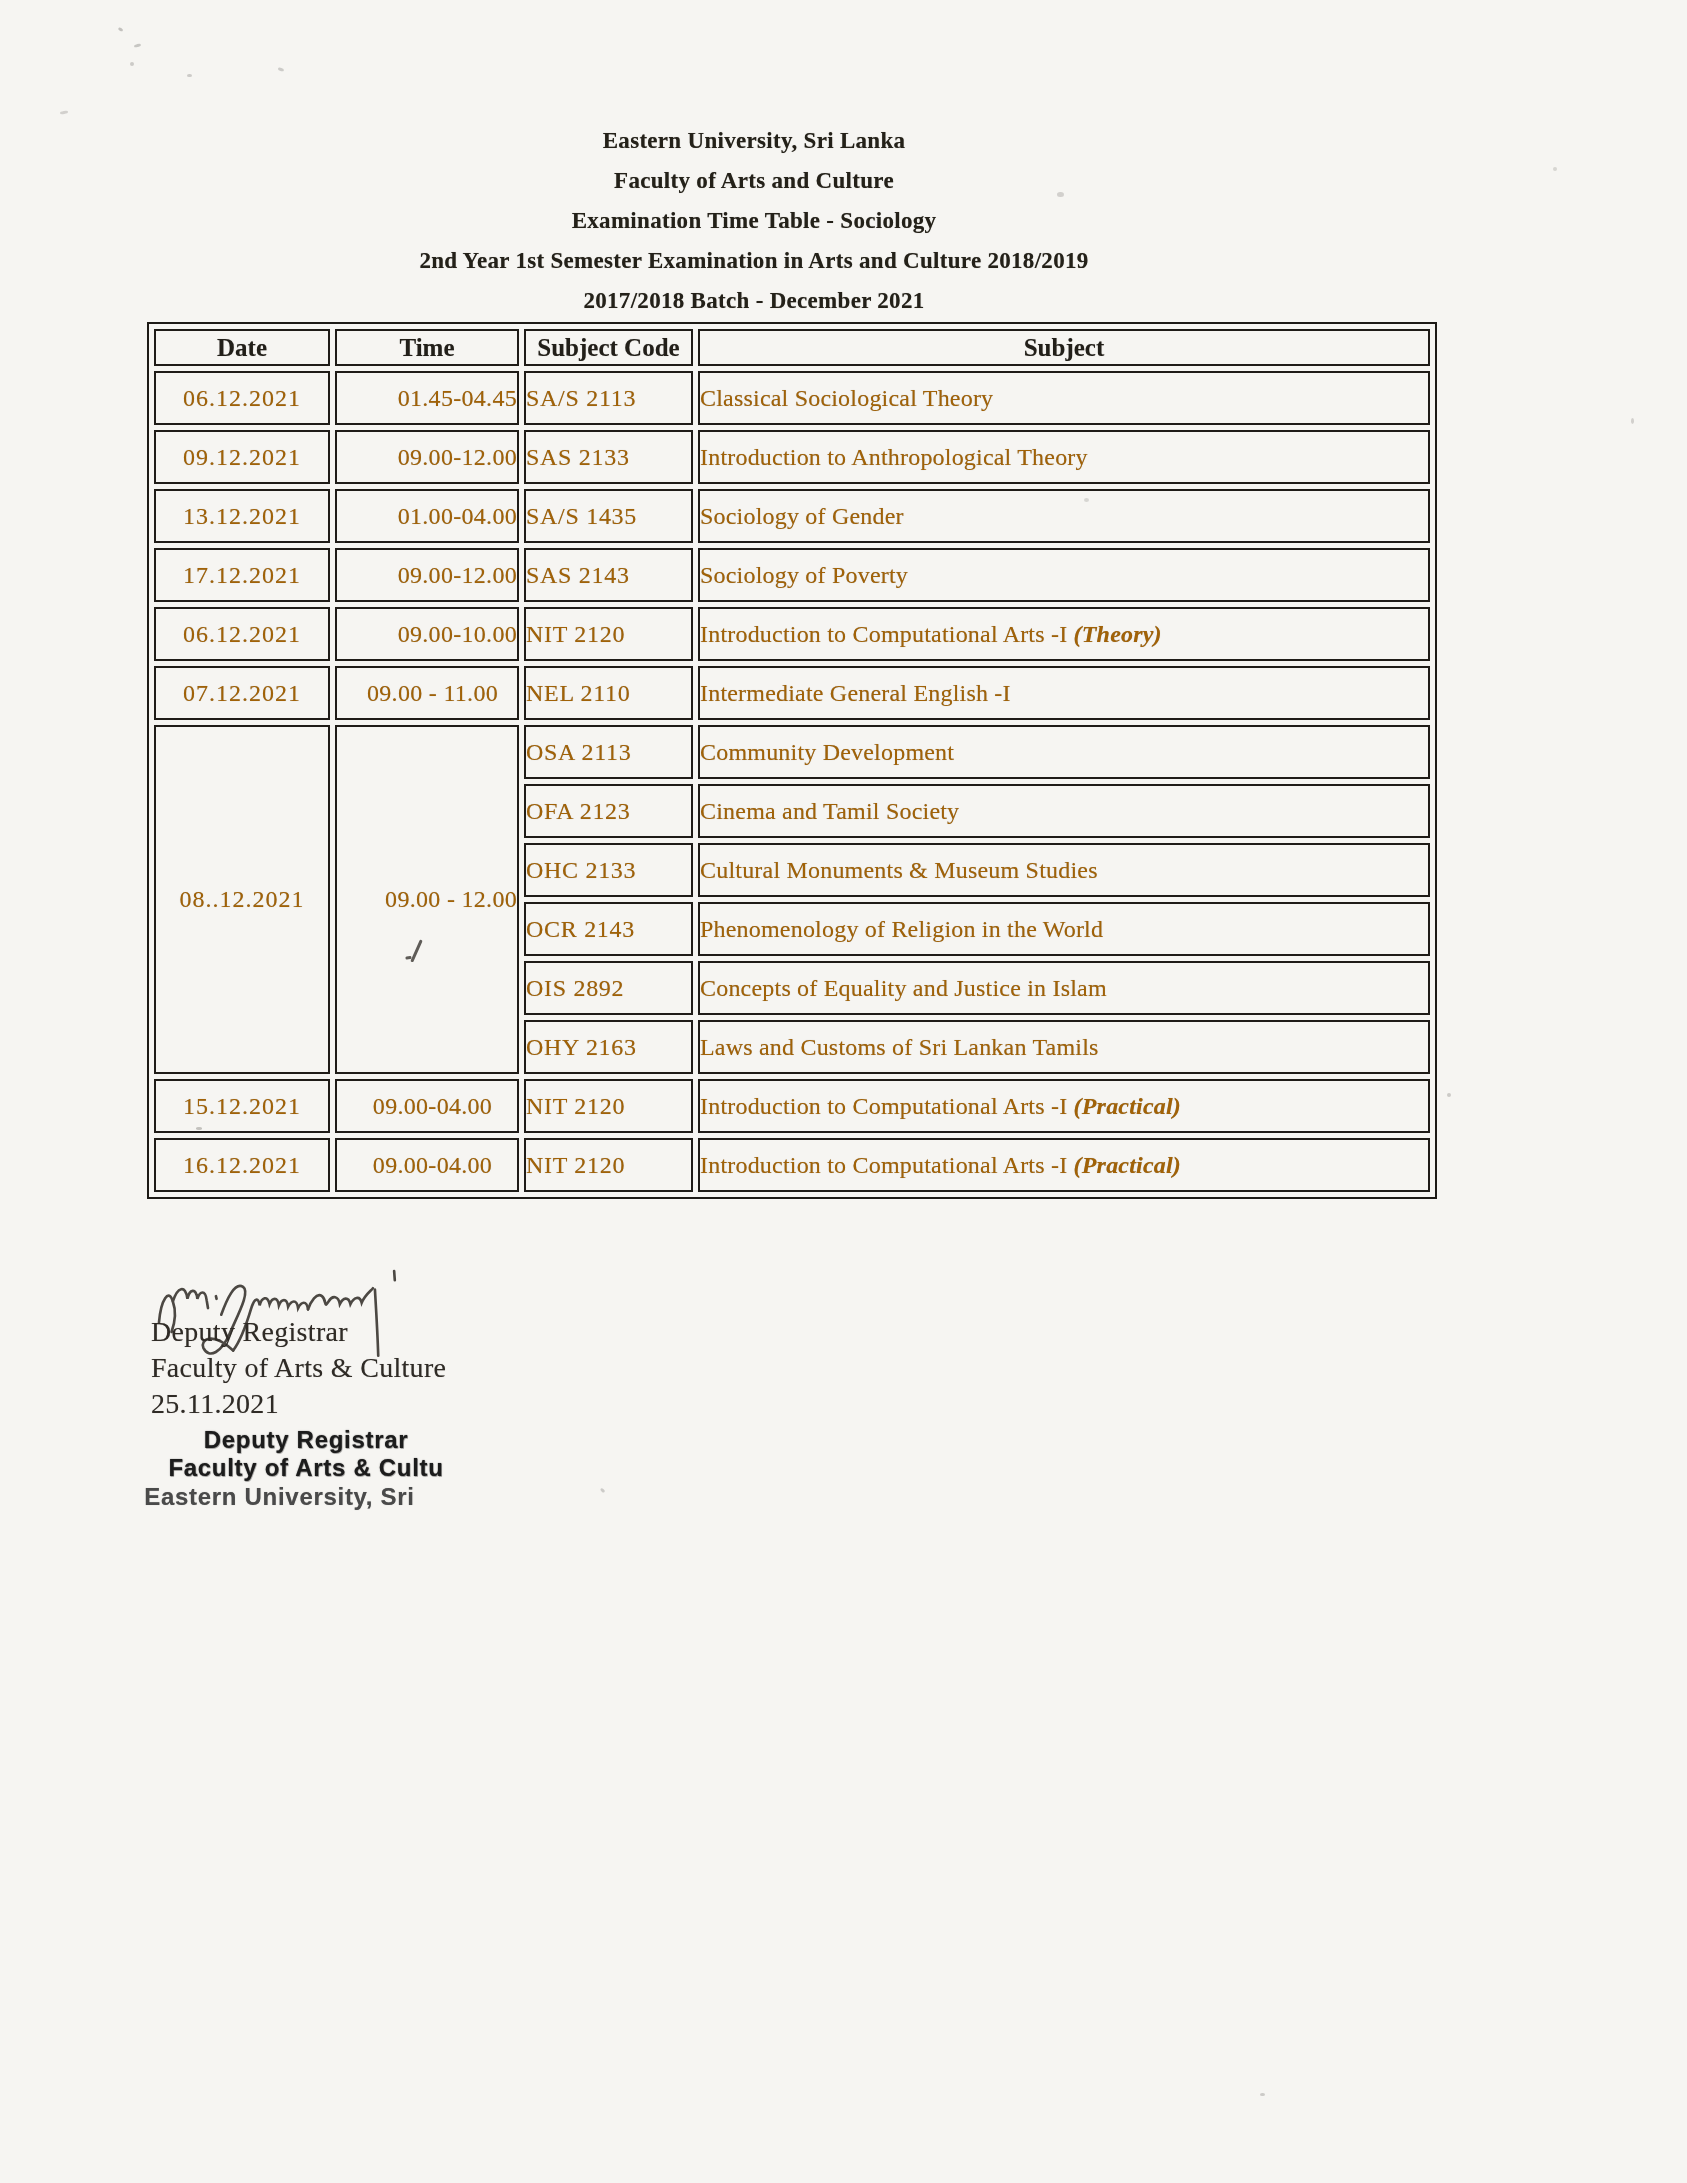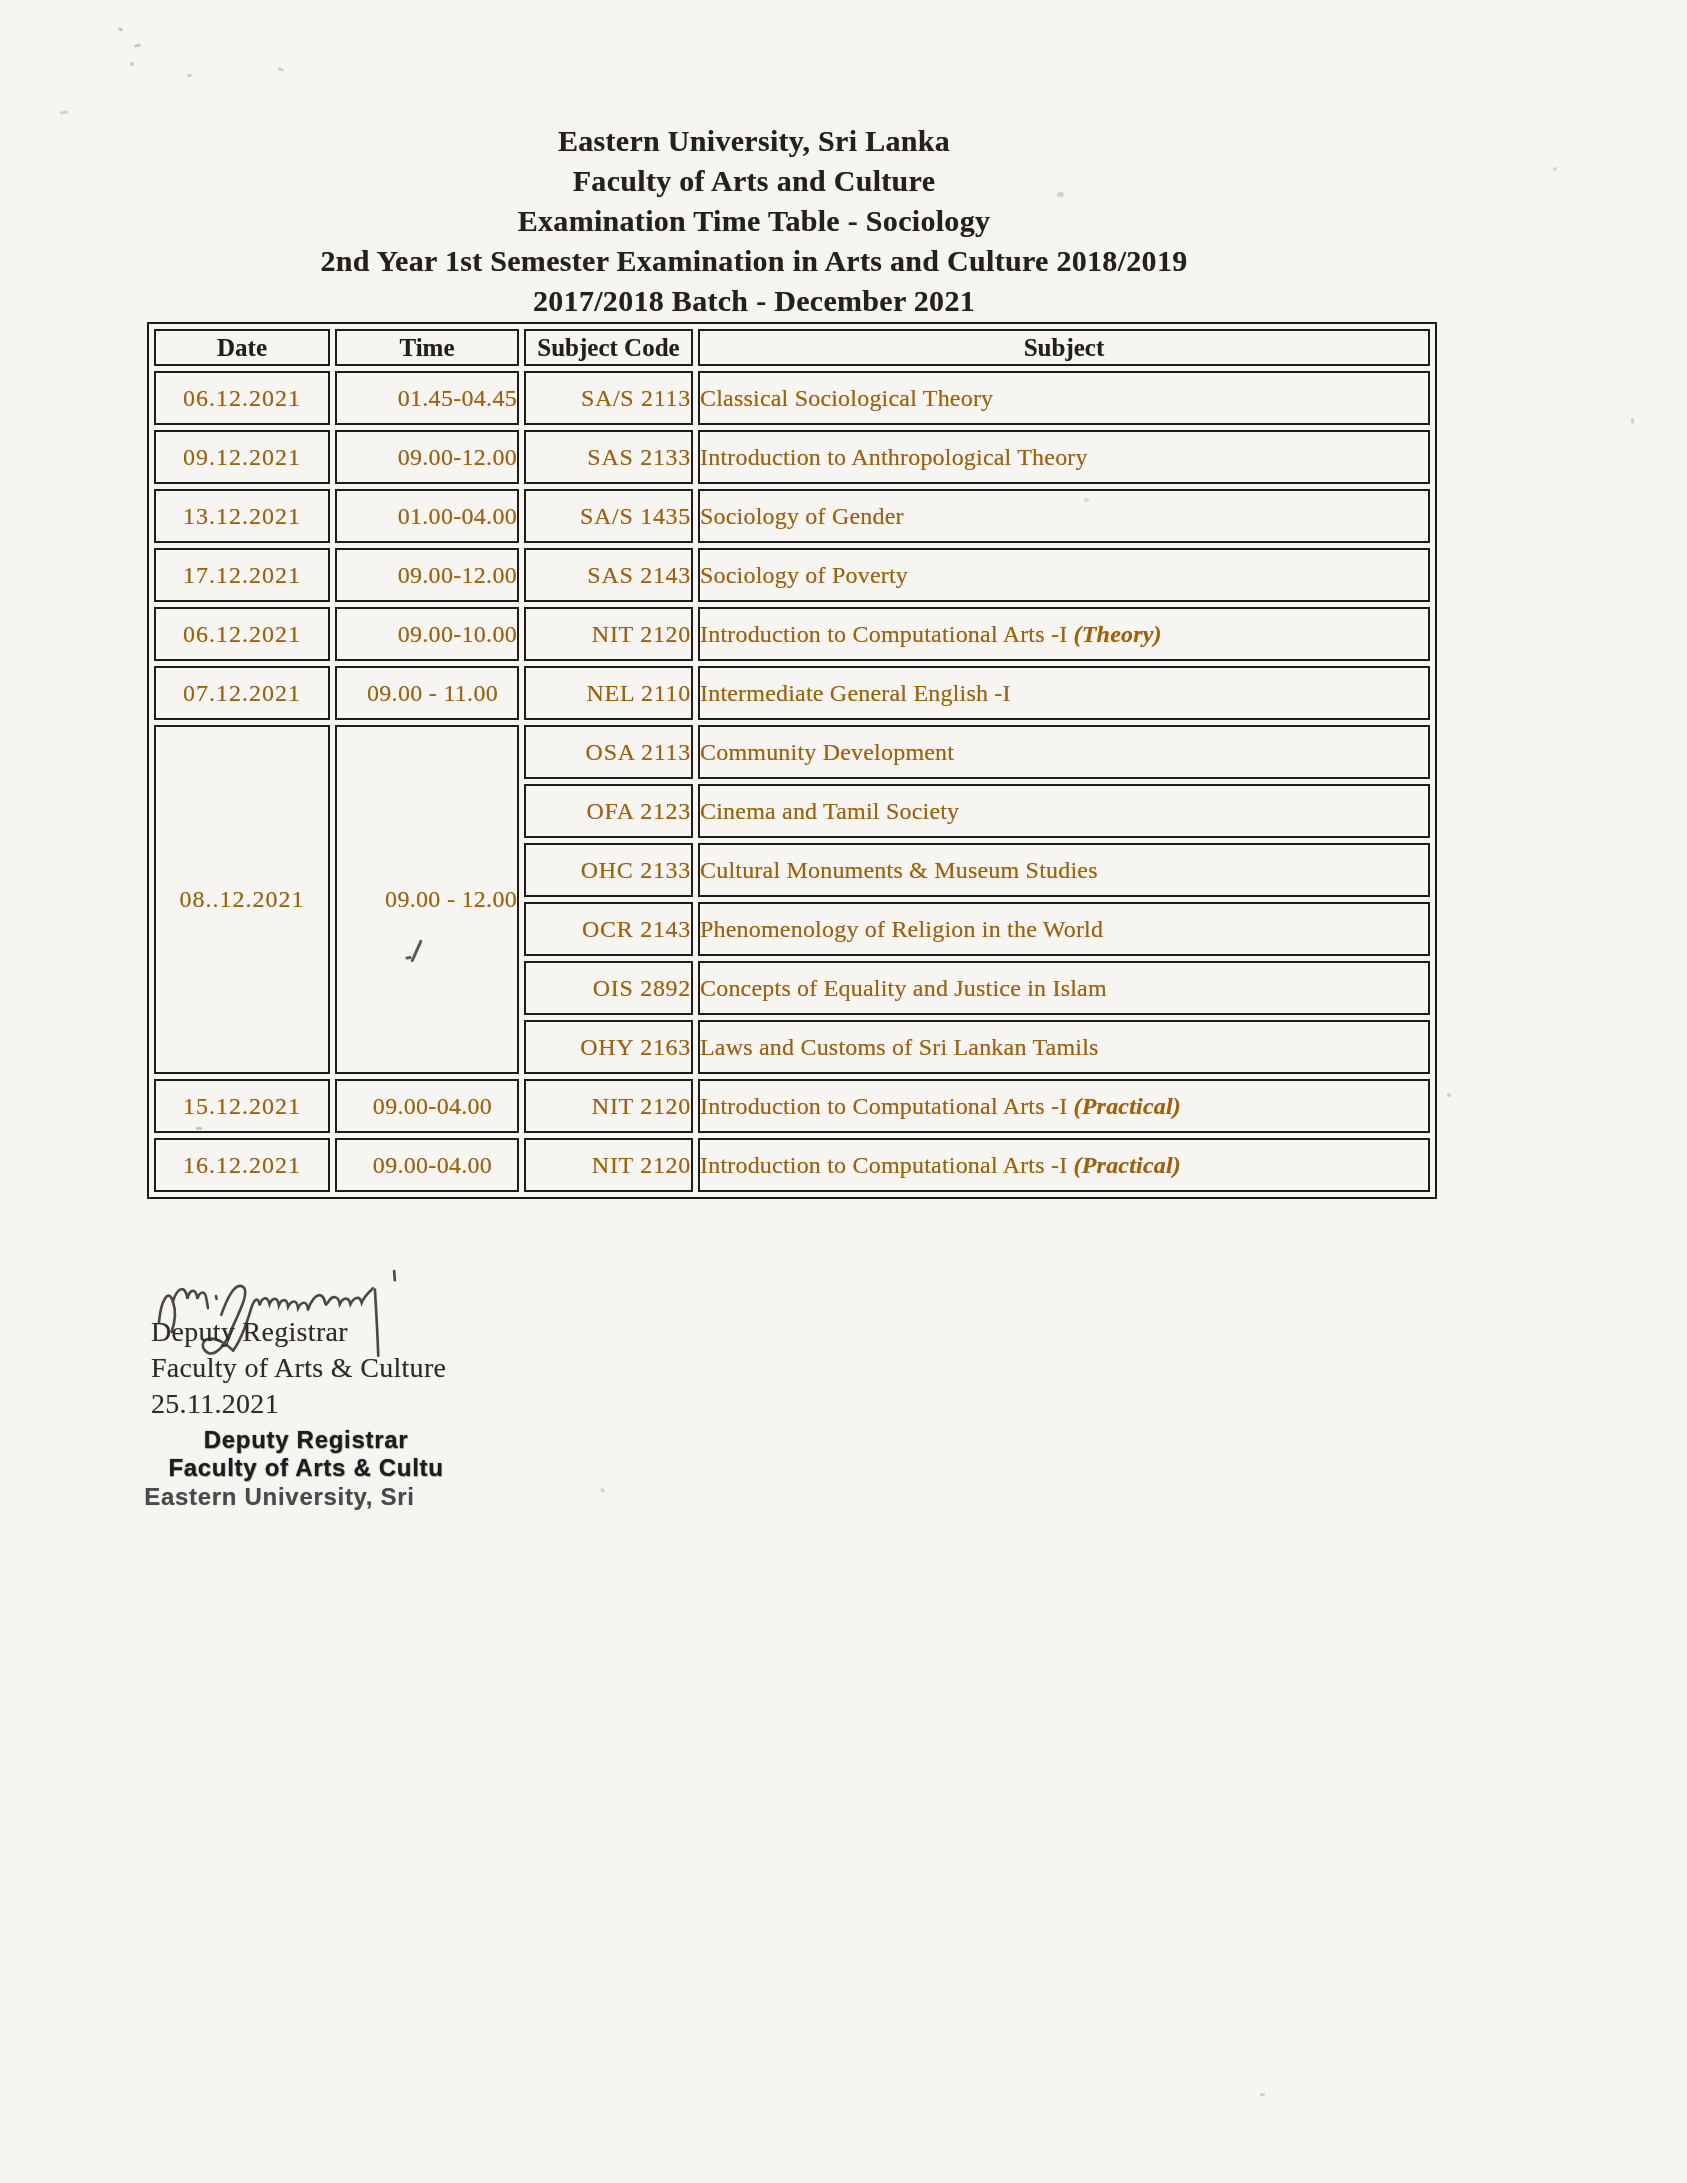--- a/index.html
+++ b/index.html
@@ -12,21 +12,21 @@
     position: relative;
     width: 1687px; height: 2183px;
     background: #f6f5f2;
     overflow: hidden;
     color: #23201c;
   }
   
   .doc-header {
     position: absolute; top: 121px; left: 0; width: 1508px;
     text-align: center;
-    font-weight: bold; font-size: 30px; line-height: 40px;
+    font-weight: bold; font-size: 23px; line-height: 40px;
     color: #242119;
     text-shadow: 0 0 0.7px rgba(40,35,28,0.45);
     letter-spacing: 0.3px;
   }
   
   table.timetable {
     position: absolute; left: 147px; top: 322px;
     width: 1290px;
     table-layout: fixed;
     border-collapse: separate;
@@ -46,21 +46,21 @@
   table.timetable th {
     height: 37px;
     font-size: 25px; font-weight: bold;
     text-align: center;
     color: #221f19;
   }
   table.timetable td { height: 54px; }
   td.date { text-align: center; letter-spacing: 1px; }
   td.time { text-align: right; letter-spacing: 0.3px; }
   td.time.t-left { text-align: center; padding-left: 11px; }
-  td.code { text-align: right; letter-spacing: 0.7px; }
+  td.code { text-align: left; letter-spacing: 0.7px; }
   td.subject { text-align: left; padding-left: 6.6px; letter-spacing: 0.2px; }
   td.merged { vertical-align: middle; position: relative; margin-left: 20px; }
   .note { font-style: italic; font-weight: bold; }
   .hand-slash {
     position: absolute; left: 78px; top: 212px;
     width: 3.3px; height: 24px;
     background: #3a3632;
     border-radius: 2px;
     transform: rotate(24deg);
     opacity: 0.8;

